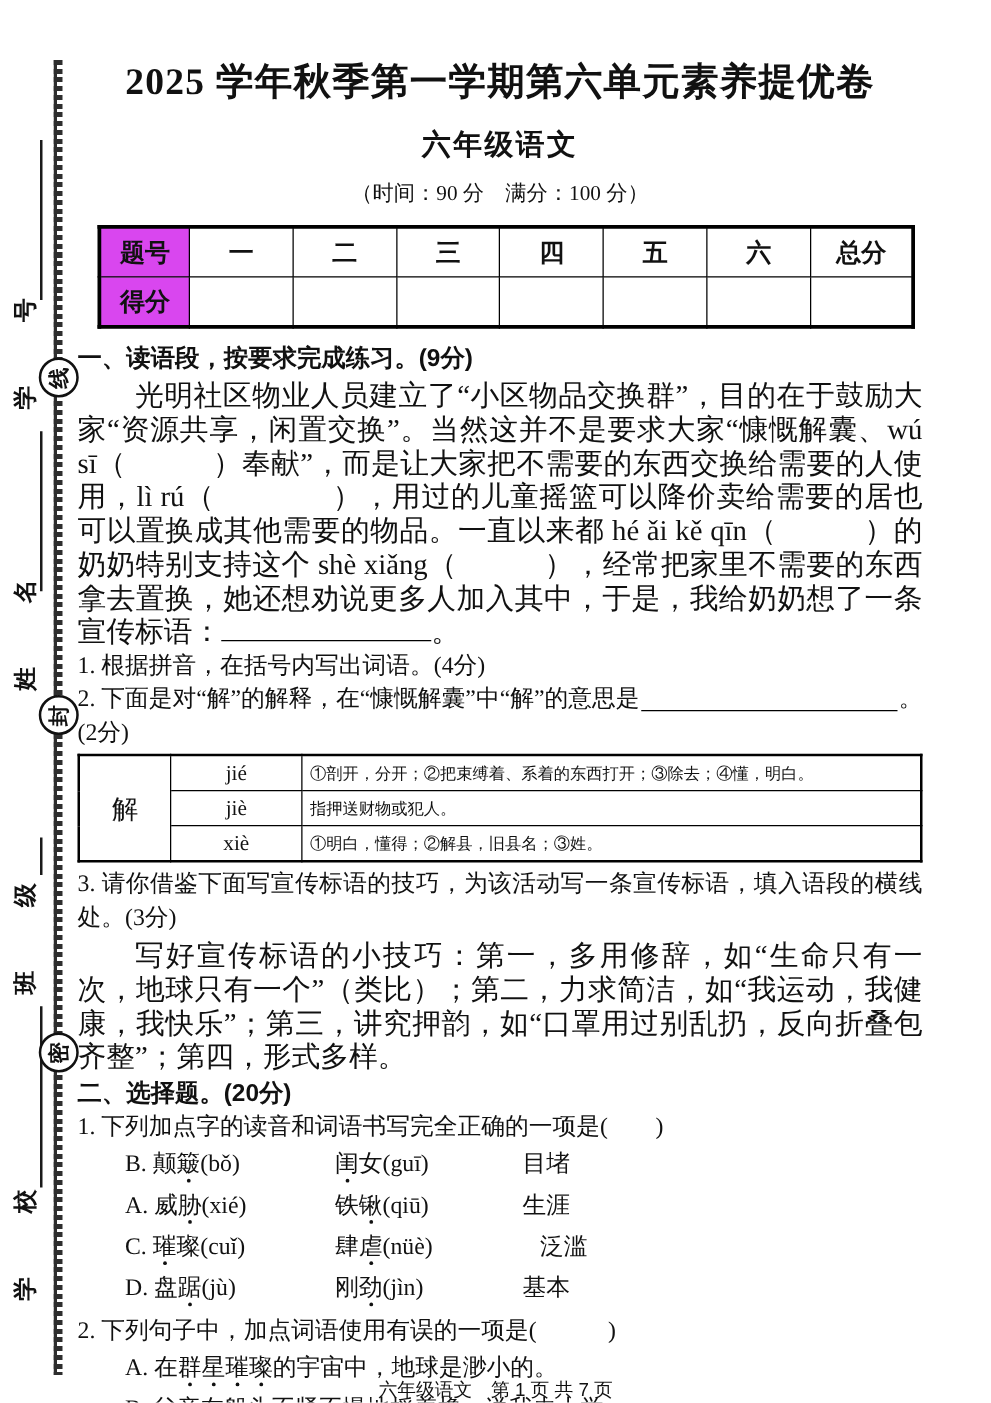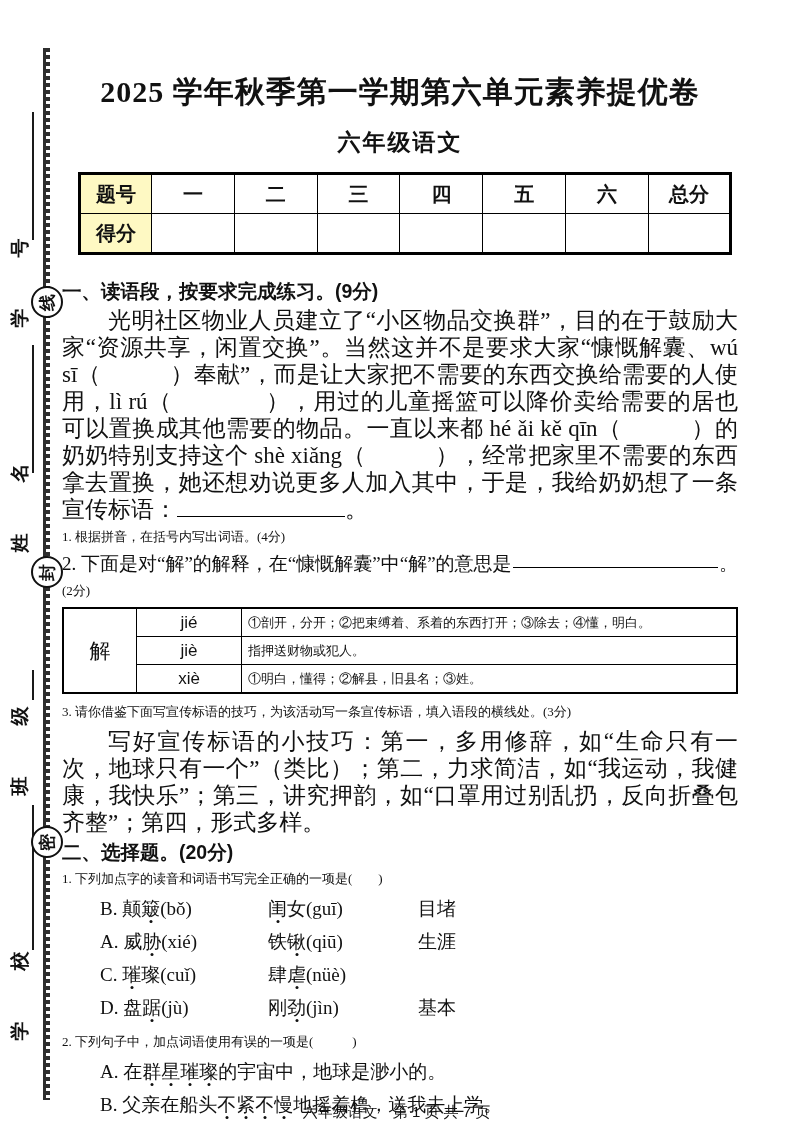--- a/index.html
+++ b/index.html
@@ -22,40 +22,40 @@
     font-size:19px;letter-spacing:16px;font-weight:600;white-space:nowrap;
   }
   .seal-circle{
     position:absolute;left:31px;width:28px;height:28px;border:2px solid #111;
     border-radius:50%;background:#fff;display:flex;align-items:center;justify-content:center;
     font-size:17px;font-weight:bold;z-index:3;
   }
   .seal-circle span{display:block;transform:rotate(-90deg);}
   
   .content{position:absolute;left:62px;top:0;width:676px;}
-  .title{margin-top:72px;text-align:center;font-size:30px;font-weight:800;letter-spacing:1px;}
+  .title{margin-top:45px;text-align:center;font-size:30px;font-weight:800;letter-spacing:1px;}
   .subtitle{margin-top:14px;text-align:center;font-size:23px;font-weight:800;letter-spacing:2px;}
   .info{margin-top:12px;text-align:center;font-size:17px;}
   table{border-collapse:collapse;}
   .score-table{margin:14px 0 0 16px;width:654px;table-layout:fixed;}
   .score-table td{border:1.6px solid #000;height:36px;text-align:center;
     font-size:20px;font-weight:bold;background:#fff;}
   .score-table{border:3px solid #000;}
-  .score-table td.shade{background:#fef9c3;}
+  .score-table td.shade{background:#d946ef;}
   .sec-head{font-family:"Liberation Sans","DejaVu Sans",sans-serif;
-    font-weight:bold;font-size:19.5px;margin-top:23px;line-height:26px;}
+    font-weight:bold;font-size:19.5px;margin-top:11px;line-height:26px;}
   .para{margin:3px 0 0 0;font-size:23px;line-height:27px;text-align:justify;text-indent:2em;font-family:Liberation Serif, serif;}
-  .line{margin:0;font-size:13px;line-height:27px;}
+  .line{margin:0;font-size:19px;line-height:27px;}
   .blank-150{display:inline-block;width:168px;border-bottom:1.6px solid #000;height:17px;vertical-align:baseline;}
-  .flexline{display:flex;align-items:flex-start;font-size:19px;line-height:27px;}
+  .flexline{display:flex;align-items:center;font-size:19px;line-height:27px;}
   .blank-flex{flex:1;border-bottom:1.6px solid #000;height:17px;margin:0 1px;}
   .jie-table{width:676px;border:2px solid #000;margin-top:3px;}
   .jie-table td{border:1.6px solid #000;font-size:13px;height:27px;padding:0 6px;}
   .jie-table td.jc{width:60px;text-align:center;font-size:21px;}
-  .jie-table td.py{width:92px;text-align:center;font-family:Liberation Sans, sans-serif;font-size:17px;}
+  .jie-table td.py{width:92px;text-align:center;font-family:Liberation Serif, serif;font-size:17px;}
   .opt-row{display:flex;padding-left:38px;font-size:19px;line-height:33px;}
   .oc1{width:168px;}
   .oc2{width:150px;}
   .oc3{flex:1;}
   .opt-line{padding-left:38px;font-size:19px;line-height:33px;}
   .du{position:relative;}
   .du::after{content:"";position:absolute;left:50%;bottom:-4px;width:3px;height:3px;
     border-radius:50%;background:#111;transform:translateX(-50%);}
   .footer{position:absolute;left:0;bottom:0;width:793px;text-align:center;
     font-size:15px;font-family:"Liberation Sans","DejaVu Sans",sans-serif;}
@@ -82,20 +82,21 @@
     <span>封</span>
   </div>
 <div class="seal-circle" style="top:826px;">
     <span>密</span>
   </div>
 
 <div class="content">
 
   <div class="title">2025 学年秋季第一学期第六单元素养提优卷</div>
   <div class="subtitle">六年级语文</div>
+  <div class="info">（时间：90 分　满分：100 分）</div>
 
   <table class="score-table">
     <colgroup>
       <col style="width:72px">
         <col>
         <col>
         <col>
         <col>
         <col>
         <col>
@@ -170,20 +171,21 @@
     <span class="oc3">目堵</span>
   </div>
   <div class="opt-row">
     <span class="oc1">A. 威<span class="du">胁</span>(xié)</span>
     <span class="oc2">铁<span class="du">锹</span>(qiū)</span>
     <span class="oc3">生涯</span>
   </div>
   <div class="opt-row">
     <span class="oc1">C. <span class="du">璀</span>璨(cuǐ)</span>
     <span class="oc2">肆<span class="du">虐</span>(nüè)</span>
+    <span class="oc3" style="padding-left:14px;">泛滥</span>
   </div>
   <div class="opt-row">
     <span class="oc1">D. 盘<span class="du">踞</span>(jù)</span>
     <span class="oc2">刚<span class="du">劲</span>(jìn)</span>
     <span class="oc3">基本</span>
   </div>
 
   <p class="line" style="margin-top:4px;">2. 下列句子中，加点词语使用有误的一项是(　　　)</p>
 
   <div class="opt-line">A. 在<span class="du">群</span><span class="du">星</span><span class="du">璀</span><span class="du">璨</span>的宇宙中，地球是渺小的。</div>

